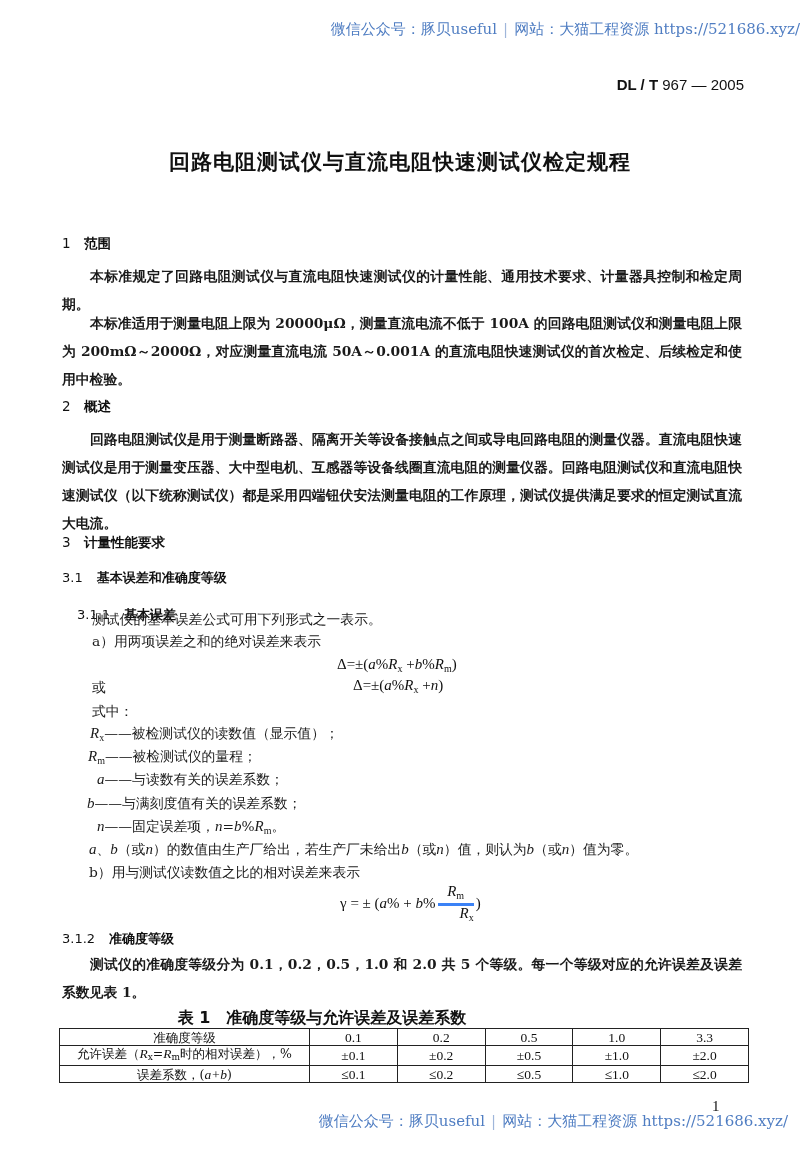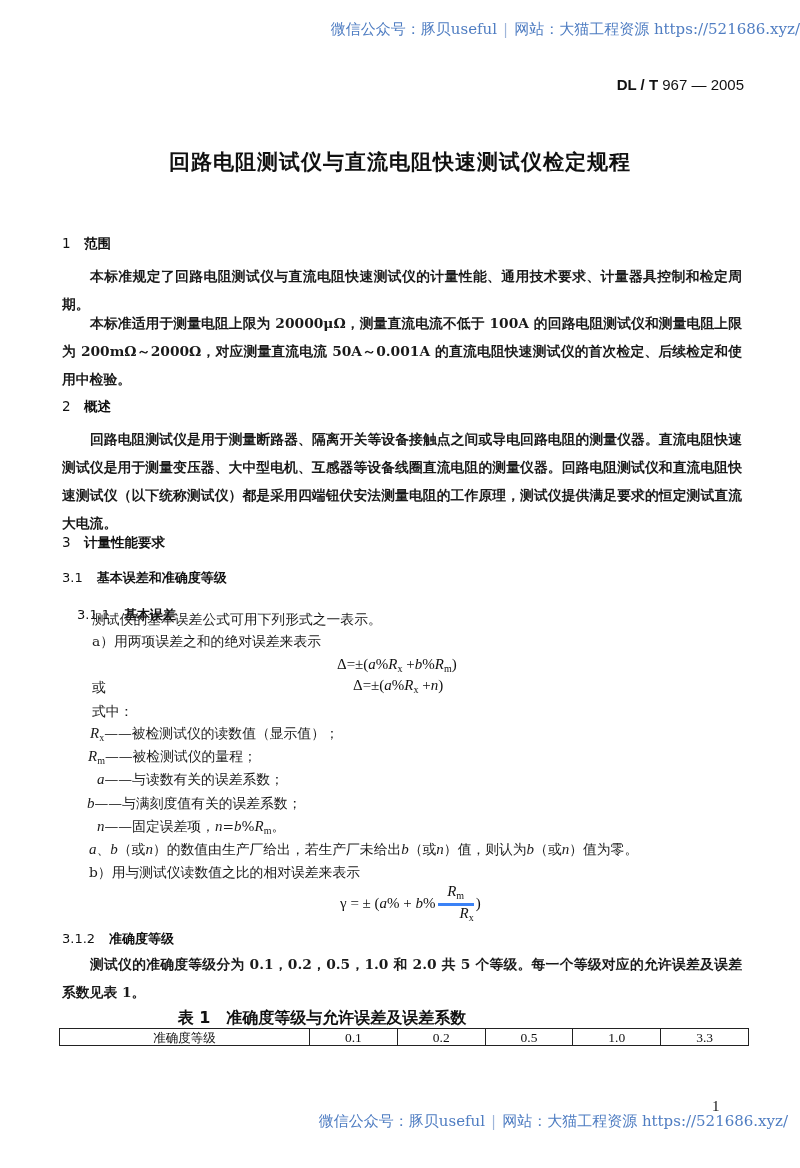--- a/index.html
+++ b/index.html
@@ -150,20 +150,36 @@
 <table class="grade">
   <tbody>
       <tr>
     <td class="label">准确度等级</td>
     <td class="val">0.1</td>
     <td class="val">0.2</td>
     <td class="val">0.5</td>
     <td class="val">1.0</td>
     <td class="val">3.3</td>
   </tr>
+  <tr>
+    <td class="label"><span>允许误差（</span><i>R</i><sub>x</sub><span>=</span><i>R</i><sub>m</sub><span>时的相对误差），%</span></td>
+    <td class="val">±0.1</td>
+    <td class="val">±0.2</td>
+    <td class="val">±0.5</td>
+    <td class="val">±1.0</td>
+    <td class="val">±2.0</td>
+  </tr>
+  <tr>
+    <td class="label"><span>误差系数，(</span><i>a+b</i><span>)</span></td>
+    <td class="val">≤0.1</td>
+    <td class="val">≤0.2</td>
+    <td class="val">≤0.5</td>
+    <td class="val">≤1.0</td>
+    <td class="val">≤2.0</td>
+  </tr>
 </tbody>
   </table>
 
 <div class="abs page-num">1</div>
 
 <div class="abs watermark" style="top:1112px; left:-12px;">
   <span>微信公众号：豚贝useful</span><span class="sep">|</span><span>网站：大猫工程资源 https://521686.xyz/</span>
 </div>
 
 </body></html>

